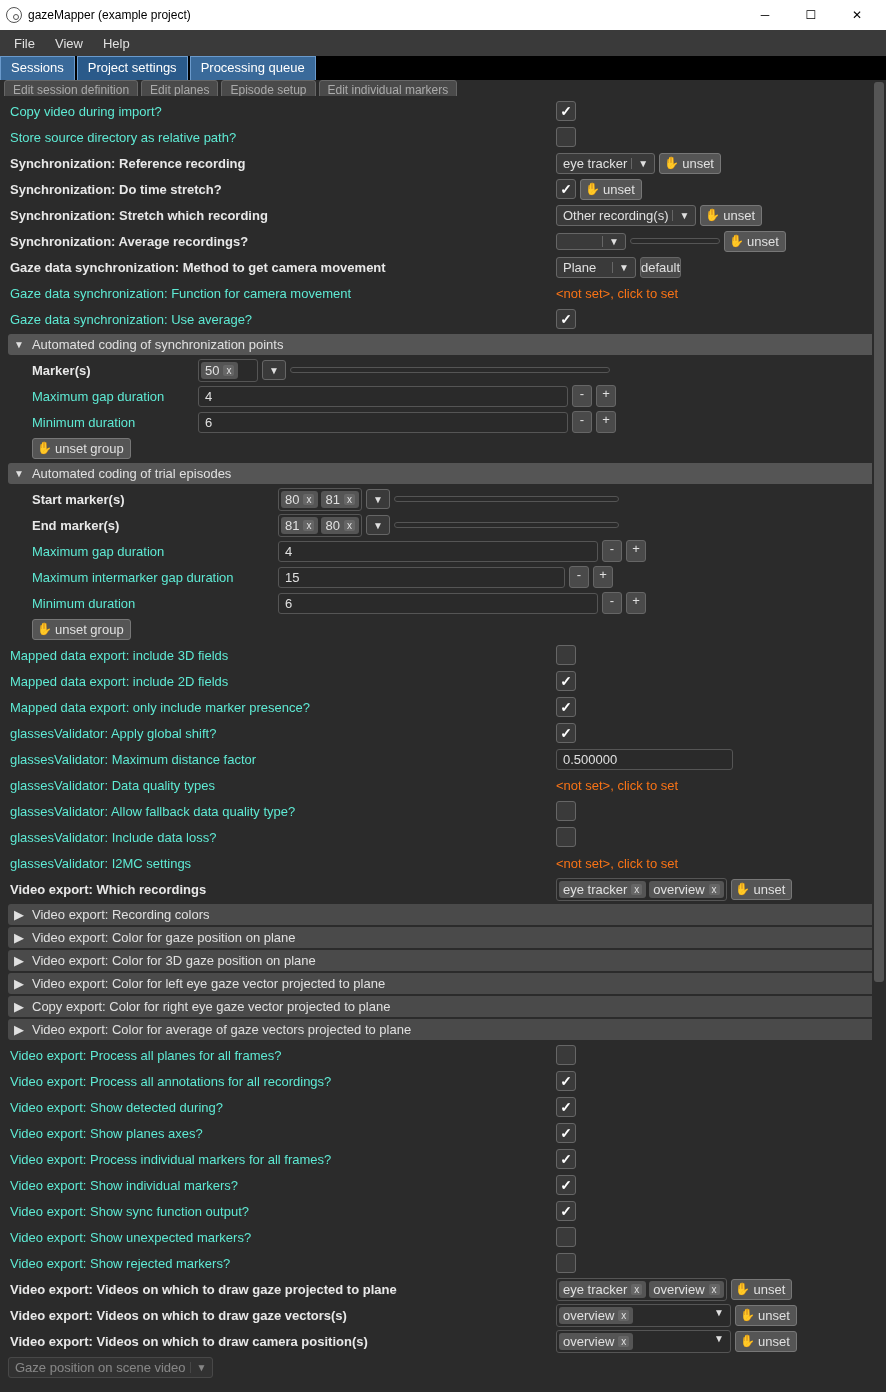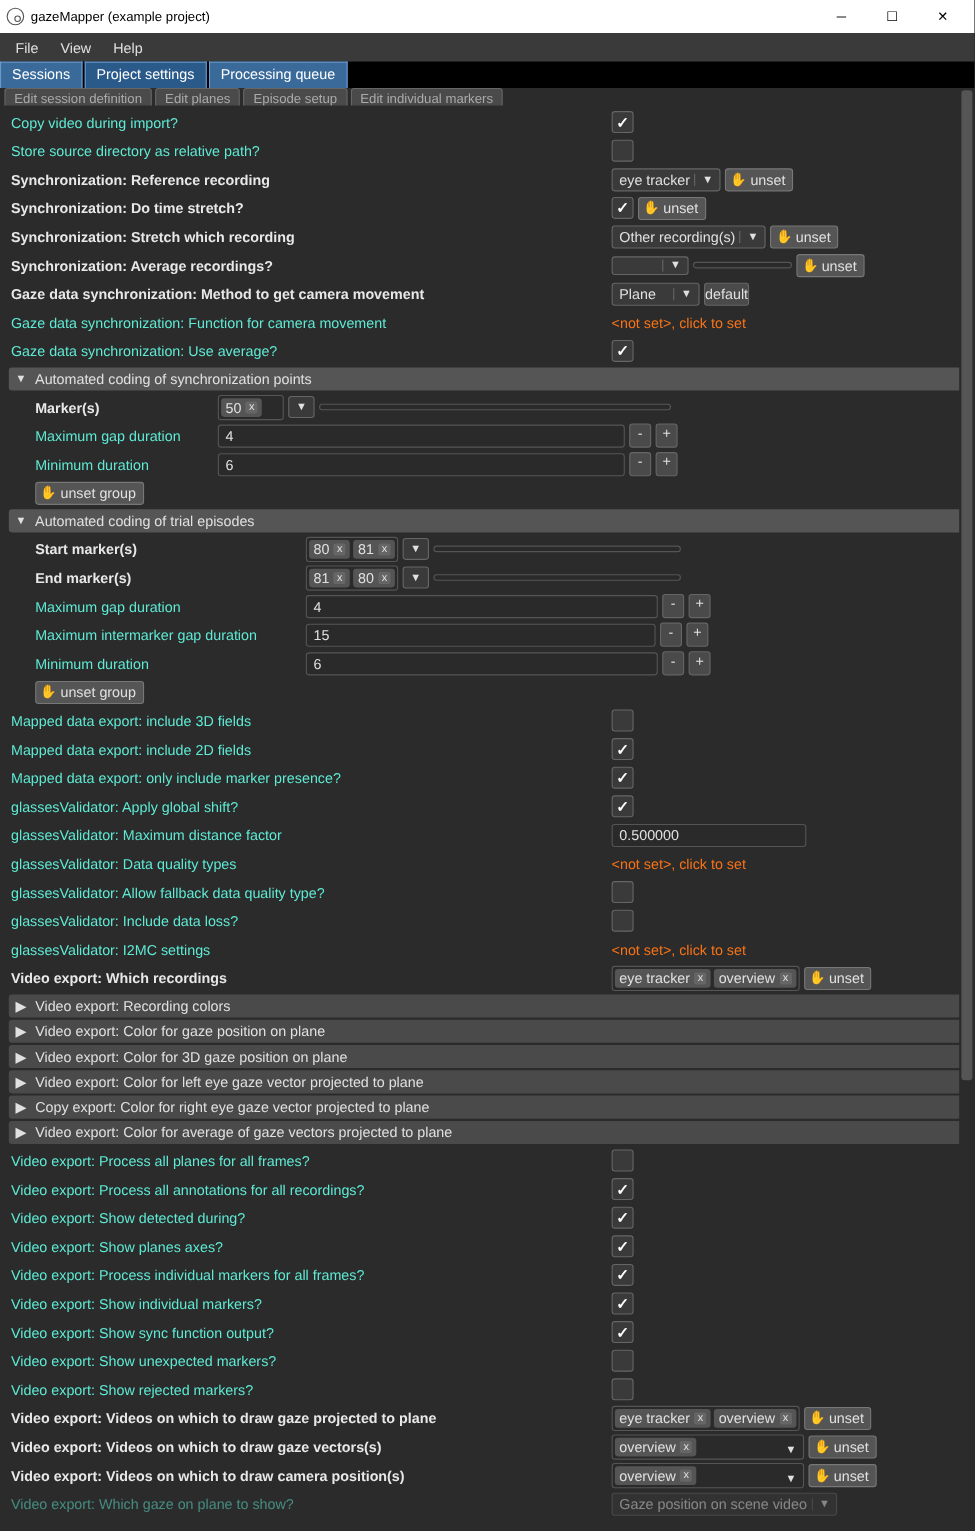--- a/index.html
+++ b/index.html
@@ -201,21 +201,21 @@
 }
 .chip .x {
   background: #666; border-radius: 2px;
   padding: 0 3px; font-size: 10px;
 }
 .chip-box {
   background: #2a2a2a;
   border: 1px solid #555;
   border-radius: 3px;
   padding: 2px;
-  display: flex; align-items: flex-end; gap: 3px;
+  display: flex; align-items: flex-start; gap: 3px;
 }
 .dropdown-btn {
   background: #3a3a3a;
   border: 1px solid #666;
   border-radius: 3px;
   width: 24px; height: 20px;
   display: flex; align-items: center; justify-content: center;
   font-size: 10px;
 }
 .notset { color: #f97316; }
@@ -435,21 +435,21 @@
   <div class="controls">
     <div class="input" style="width:320px">4</div>
     <div class="btn-small">-</div>
     <div class="btn-small">+</div>
   </div>
 </div>
 
 <div class="row">
   <div class="label indent2">Maximum intermarker gap duration</div>
   <div class="controls">
-    <div class="input" style="width:318px">15</div>
+    <div class="input" style="width:287px">15</div>
     <div class="btn-small">-</div>
     <div class="btn-small">+</div>
   </div>
 </div>
 
 <div class="row">
   <div class="label indent2">Minimum duration</div>
   <div class="controls">
     <div class="input" style="width:320px">6</div>
     <div class="btn-small">-</div>
@@ -669,21 +669,20 @@
           <span style="font-size:10px;padding:0 4px">▼</span>
     </div>
     <div class="btn-unset">
           <span class="hand">✋</span>
           <span>unset</span>
         </div>
   </div>
 </div>
 
 <div class="row" style="opacity:0.5;overflow:hidden;height:10px">
-  <div class="label">Video export: Which gaze on plane to show?</div>
   <div class="controls">
     <div class="select">
           <span class="sel-val">Gaze position on scene video</span>
           <span class="arrow">▼</span>
         </div>
   </div>
 </div>
 
 </div>
 

